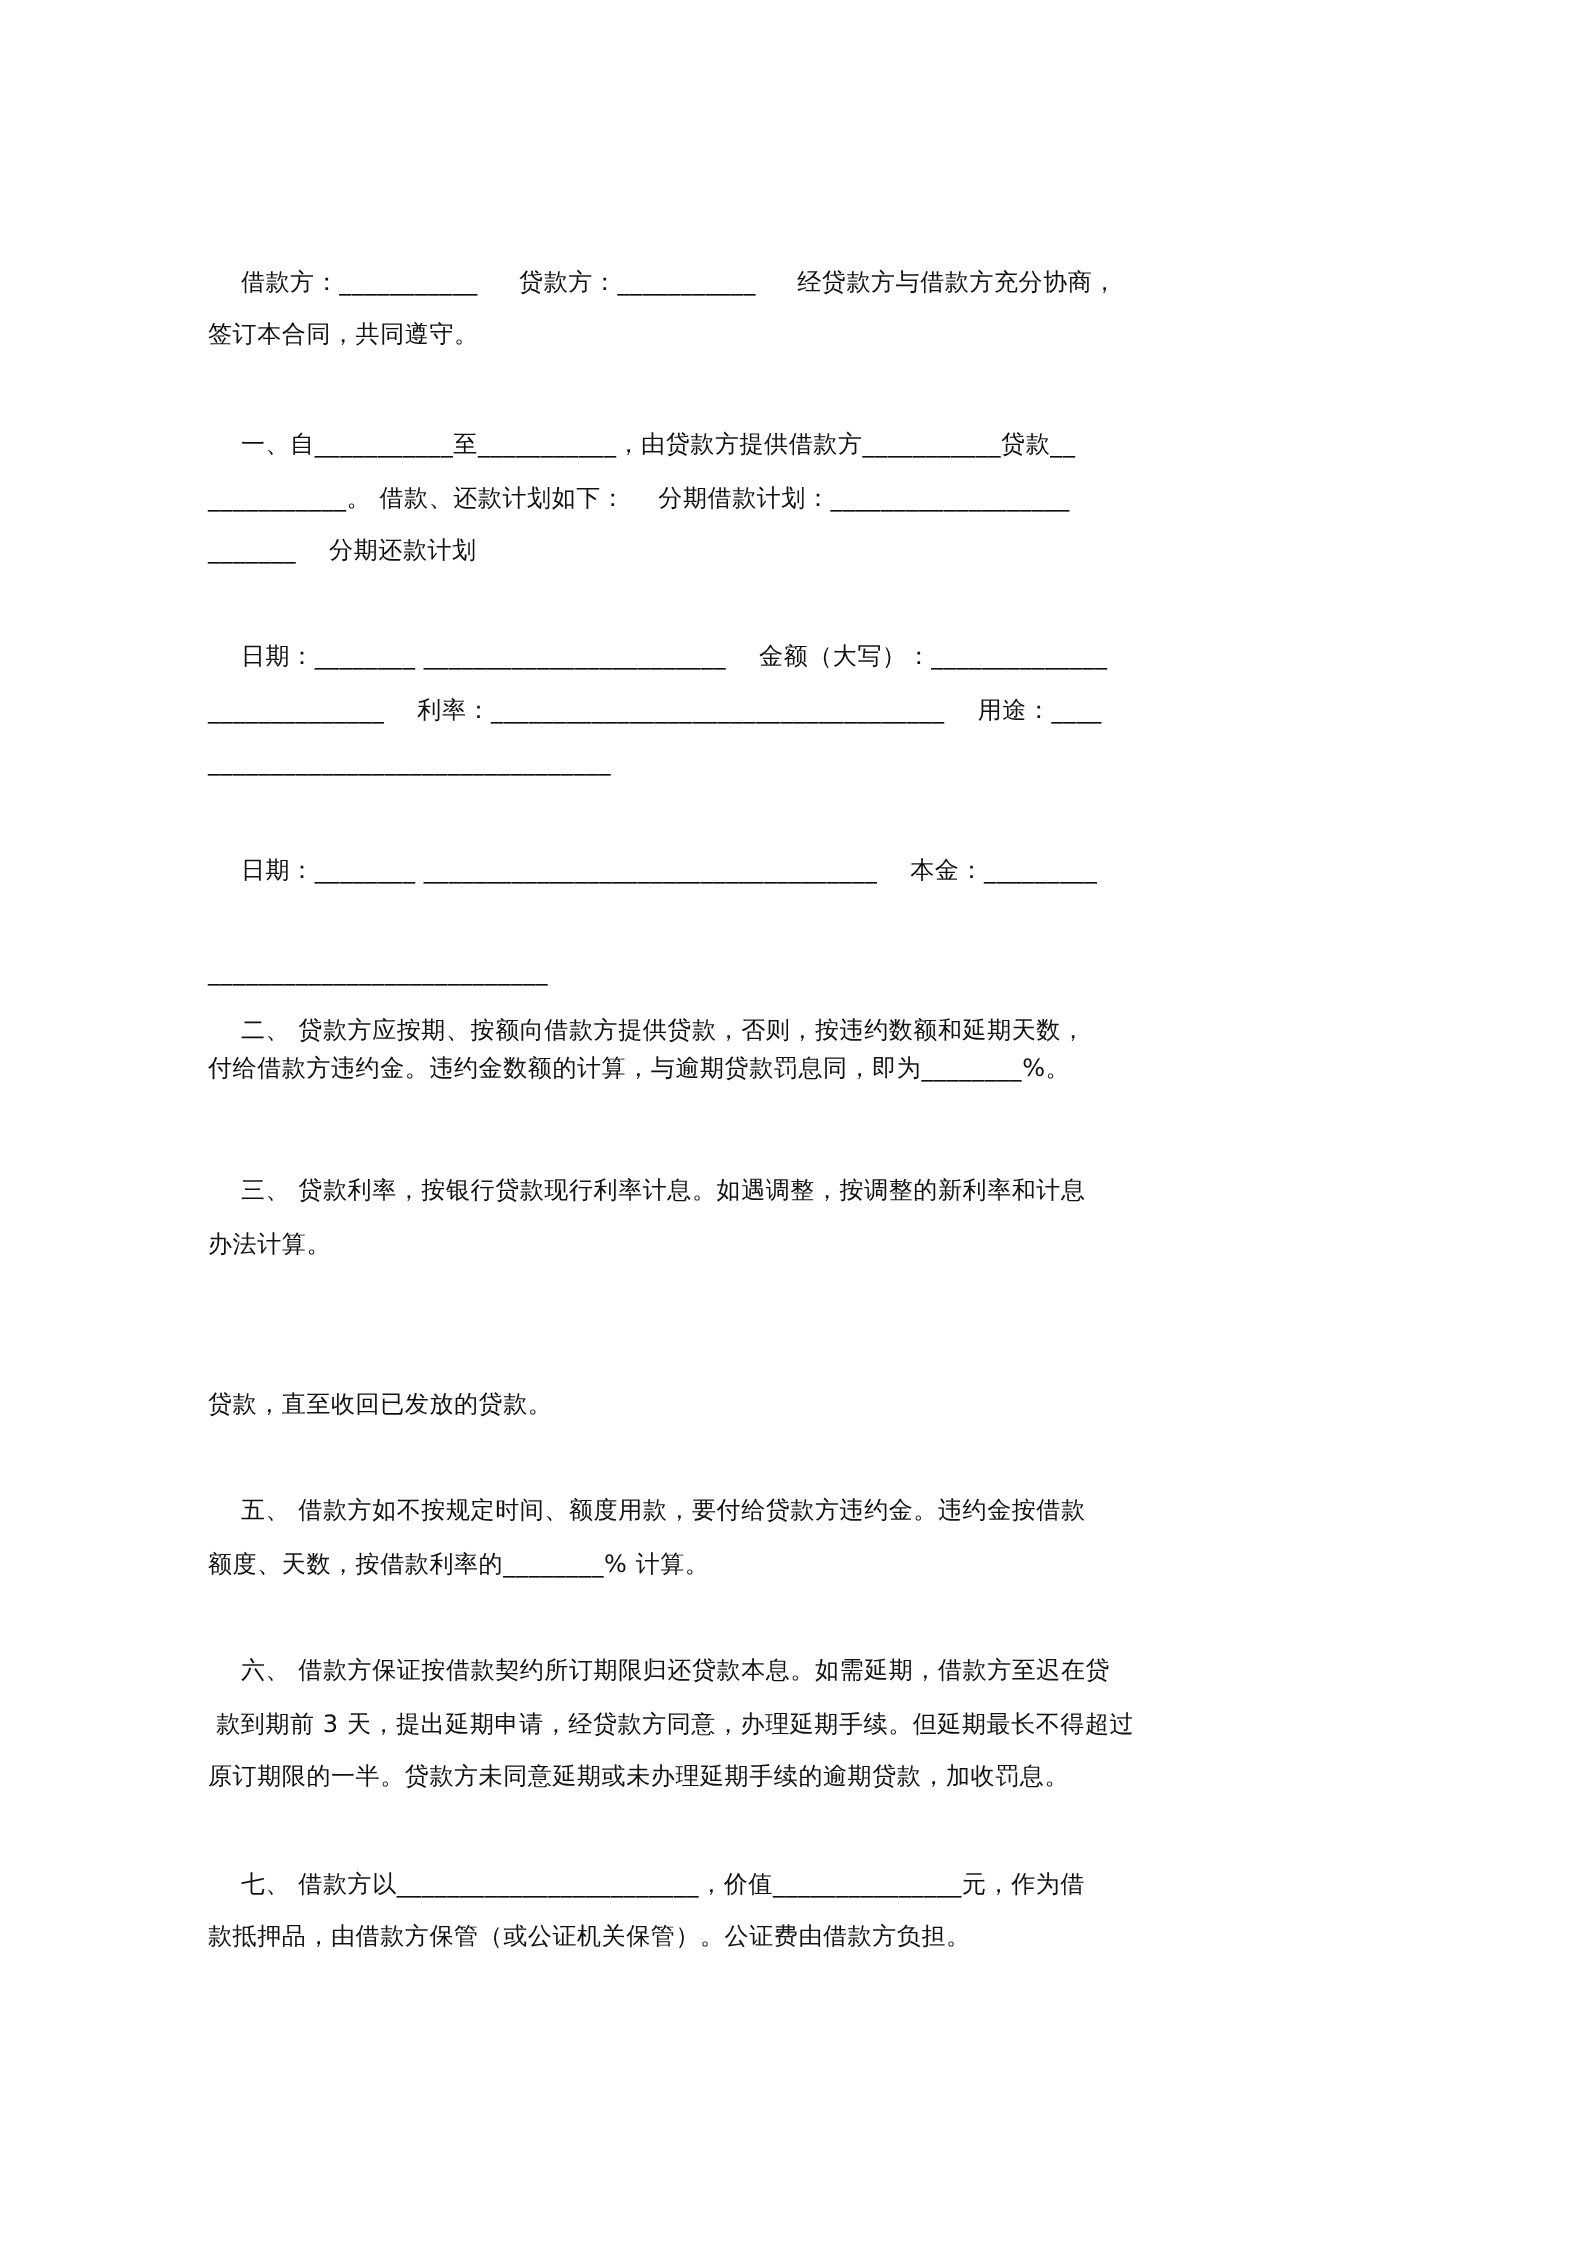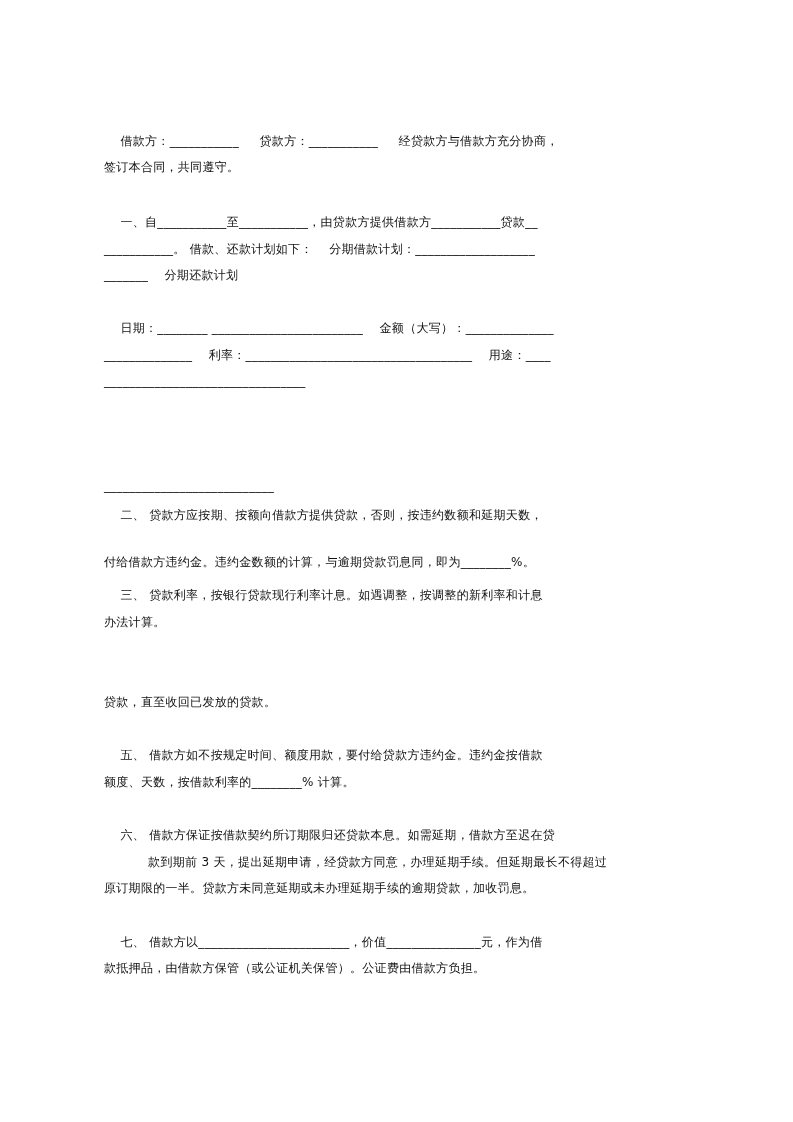--- a/index.html
+++ b/index.html
@@ -1,40 +1,41 @@
 <!DOCTYPE html>
 <html><head>
 <meta charset="utf-8">
 <style>
   html, body { margin: 0; padding: 0; background: #ffffff; }
   body { width: 793px; height: 1122px; position: relative; overflow: hidden;
          font-family: "DejaVu Sans", "Liberation Sans", sans-serif; color: #111; }
   .page { position: absolute; left: 0; top: 0; width: 793px; height: 1122px; }
   .line { position: absolute; left: 104px; white-space: pre; font-size: 12px; line-height: 20px; letter-spacing: 0.3px; }
-  .clip { overflow: hidden; width: 596px; margin-left: 40px; }
+  .clip { overflow: hidden; width: 596px; }
 </style>
 </head>
 <body>
 
 <div class="page">
   <div class="line" style="top:131px">    借款方：___________     贷款方：___________     经贷款方与借款方充分协商，</div>
   <div class="line" style="top:157px">签订本合同，共同遵守。</div>
 
   <div class="line" style="top:212px">    一、自___________至___________，由贷款方提供借款方___________贷款__</div>
   <div class="line" style="top:239px">___________。 借款、还款计划如下：    分期借款计划：___________________</div>
   <div class="line" style="top:265px">_______    分期还款计划</div>
 
   <div class="line" style="top:318px">    日期：________ ________________________    金额（大写）：______________</div>
   <div class="line" style="top:345px">______________    利率：____________________________________    用途：____</div>
   <div class="line" style="top:371px">________________________________</div>
 
+  <div class="line" style="top:425px">    日期：________ ____________________________________    本金：_________</div>
   <div class="line" style="top:476px">___________________________</div>
 
   <div class="line" style="top:505px">    二、 贷款方应按期、按额向借款方提供贷款，否则，按违约数额和延期天数，</div>
-  <div class="line" style="top:552px">付给借款方违约金。违约金数额的计算，与逾期贷款罚息同，即为________%。</div>
+  <div class="line" style="top:524px">付给借款方违约金。违约金数额的计算，与逾期贷款罚息同，即为________%。</div>
 
   <div class="line" style="top:585px">    三、 贷款利率，按银行贷款现行利率计息。如遇调整，按调整的新利率和计息</div>
   <div class="line" style="top:612px">办法计算。</div>
 
   <div class="line" style="top:692px">贷款，直至收回已发放的贷款。</div>
 
   <div class="line" style="top:745px">    五、 借款方如不按规定时间、额度用款，要付给贷款方违约金。违约金按借款</div>
   <div class="line" style="top:772px">额度、天数，按借款利率的________% 计算。</div>
 
   <div class="line" style="top:825px">    六、 借款方保证按借款契约所订期限归还贷款本息。如需延期，借款方至迟在贷</div>

